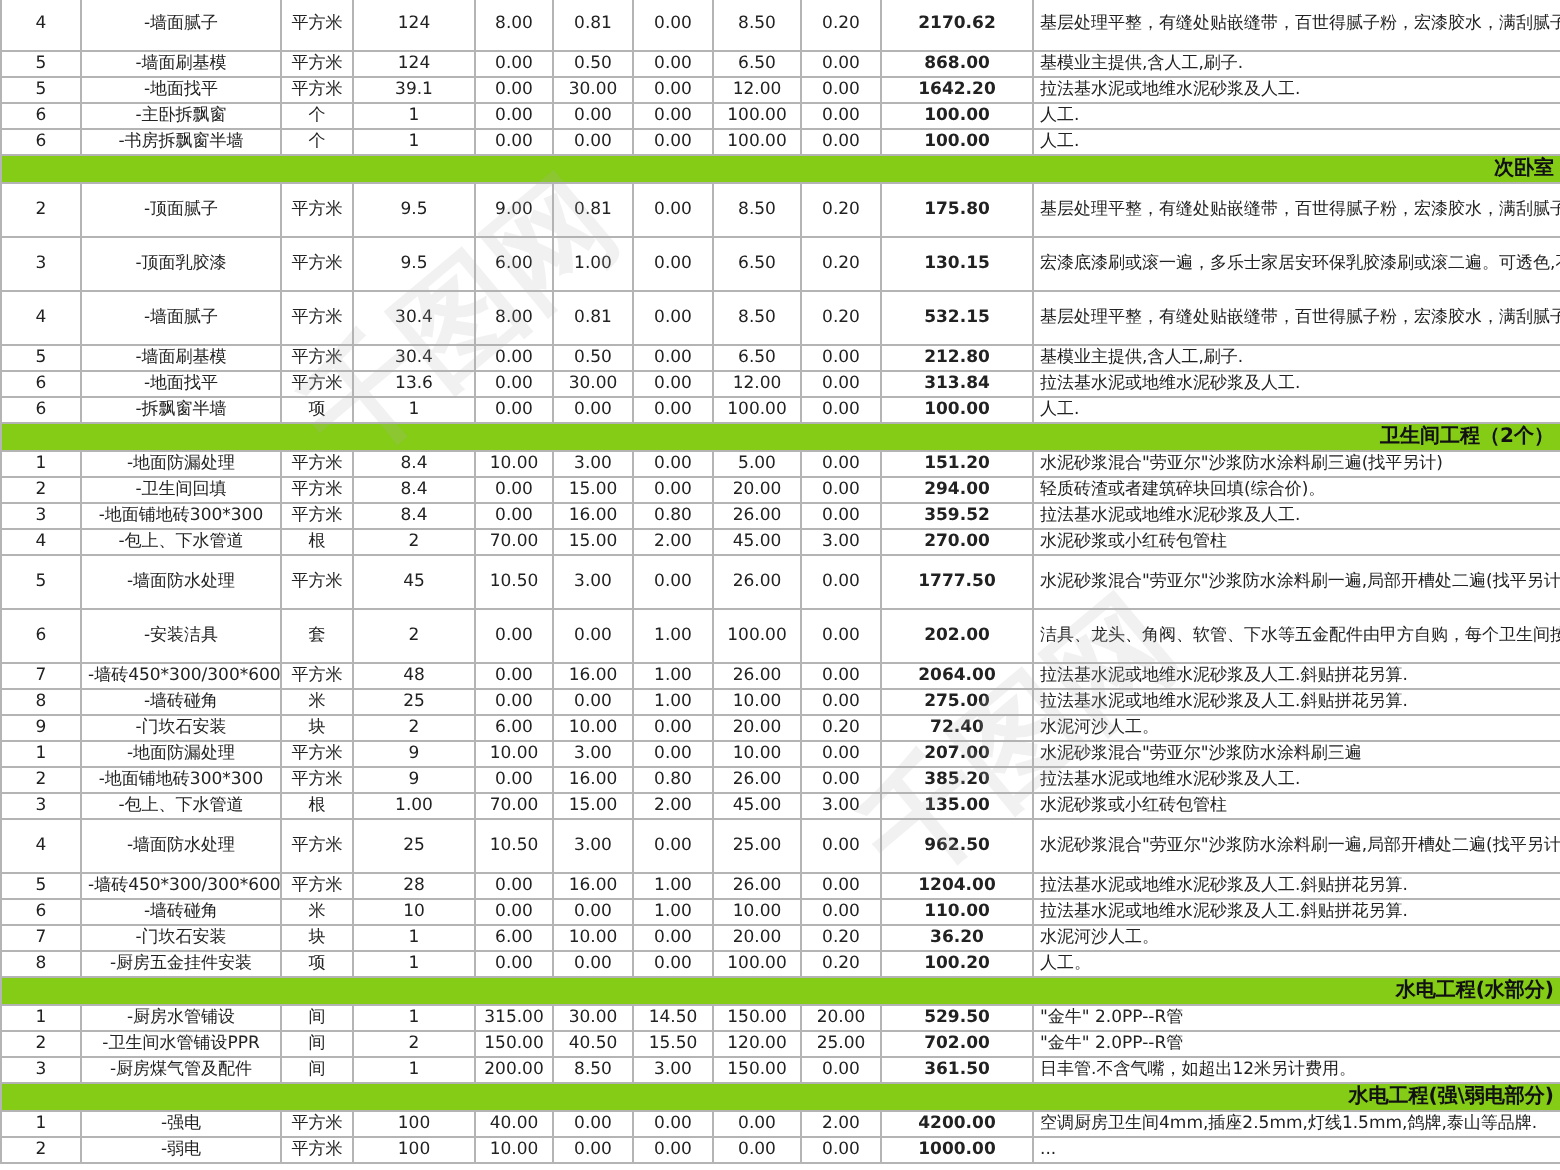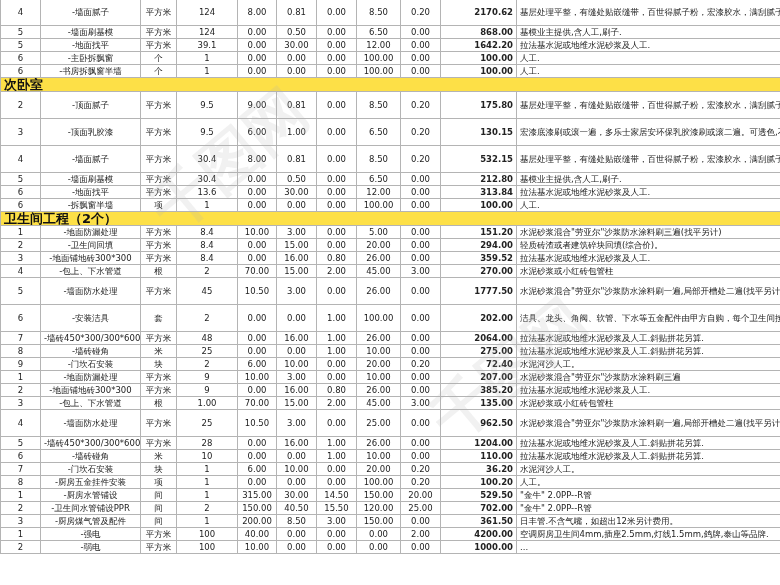--- a/index.html
+++ b/index.html
@@ -3,24 +3,24 @@
 <meta charset="utf-8">
 <style>
   html, body { margin:0; padding:0; background:#ffffff; }
   body { width:780px; height:585px; overflow:hidden; position:relative;
          font-family: "DejaVu Sans", "Liberation Sans", sans-serif; }
   table.sheet { border-collapse:collapse; table-layout:fixed; width:780px; position:absolute; left:0; top:-2px; }
   table.sheet td { border:1px solid #b4b4b4; padding:0 3px; font-size:8.5px; color:#222; line-height:11px;
                    white-space:nowrap; overflow:hidden; vertical-align:middle; height:12px; }
   td.c { text-align:center; }
   td.name { text-align:center; padding-left:3px; }
-  td.total { text-align:right; font-weight:bold; }
+  td.total { text-align:center; font-weight:bold; }
   td.note { text-align:left; white-space:normal; font-size:8px; line-height:11px; color:#333; }
   tr.tall td { height:26px; }
-  tr.section td { background:#fde047; font-weight:bold; text-align:left; font-size:13px; height:13px; color:#111; }
+  tr.section td { background:#84cc16; font-weight:bold; text-align:right; font-size:10px; height:13px; color:#111; }
   .watermark { position:absolute; pointer-events:none; color:rgba(180,180,180,0.18); font-size:60px; font-weight:bold;
                transform:rotate(-40deg); white-space:nowrap; }
 </style>
 </head>
 <body>
 
 <table class="sheet">
   <colgroup>
     <col style="width:40px">
       <col style="width:100px">
@@ -398,20 +398,23 @@
         <td class="c">项</td>
         <td class="c">1</td>
         <td class="c">0.00</td>
         <td class="c">0.00</td>
         <td class="c">0.00</td>
         <td class="c">100.00</td>
         <td class="c">0.20</td>
         <td class="total">100.20</td>
         <td class="note">人工。</td>
       </tr>
+      <tr class="section">
+        <td colspan="11">水电工程(水部分)</td>
+      </tr>
       <tr>
         <td class="c">1</td>
         <td class="name">-厨房水管铺设</td>
         <td class="c">间</td>
         <td class="c">1</td>
         <td class="c">315.00</td>
         <td class="c">30.00</td>
         <td class="c">14.50</td>
         <td class="c">150.00</td>
         <td class="c">20.00</td>
@@ -437,20 +440,23 @@
         <td class="c">间</td>
         <td class="c">1</td>
         <td class="c">200.00</td>
         <td class="c">8.50</td>
         <td class="c">3.00</td>
         <td class="c">150.00</td>
         <td class="c">0.00</td>
         <td class="total">361.50</td>
         <td class="note">日丰管.不含气嘴，如超出12米另计费用。</td>
       </tr>
+      <tr class="section">
+        <td colspan="11">水电工程(强\弱电部分)</td>
+      </tr>
       <tr>
         <td class="c">1</td>
         <td class="name">-强电</td>
         <td class="c">平方米</td>
         <td class="c">100</td>
         <td class="c">40.00</td>
         <td class="c">0.00</td>
         <td class="c">0.00</td>
         <td class="c">0.00</td>
         <td class="c">2.00</td>

